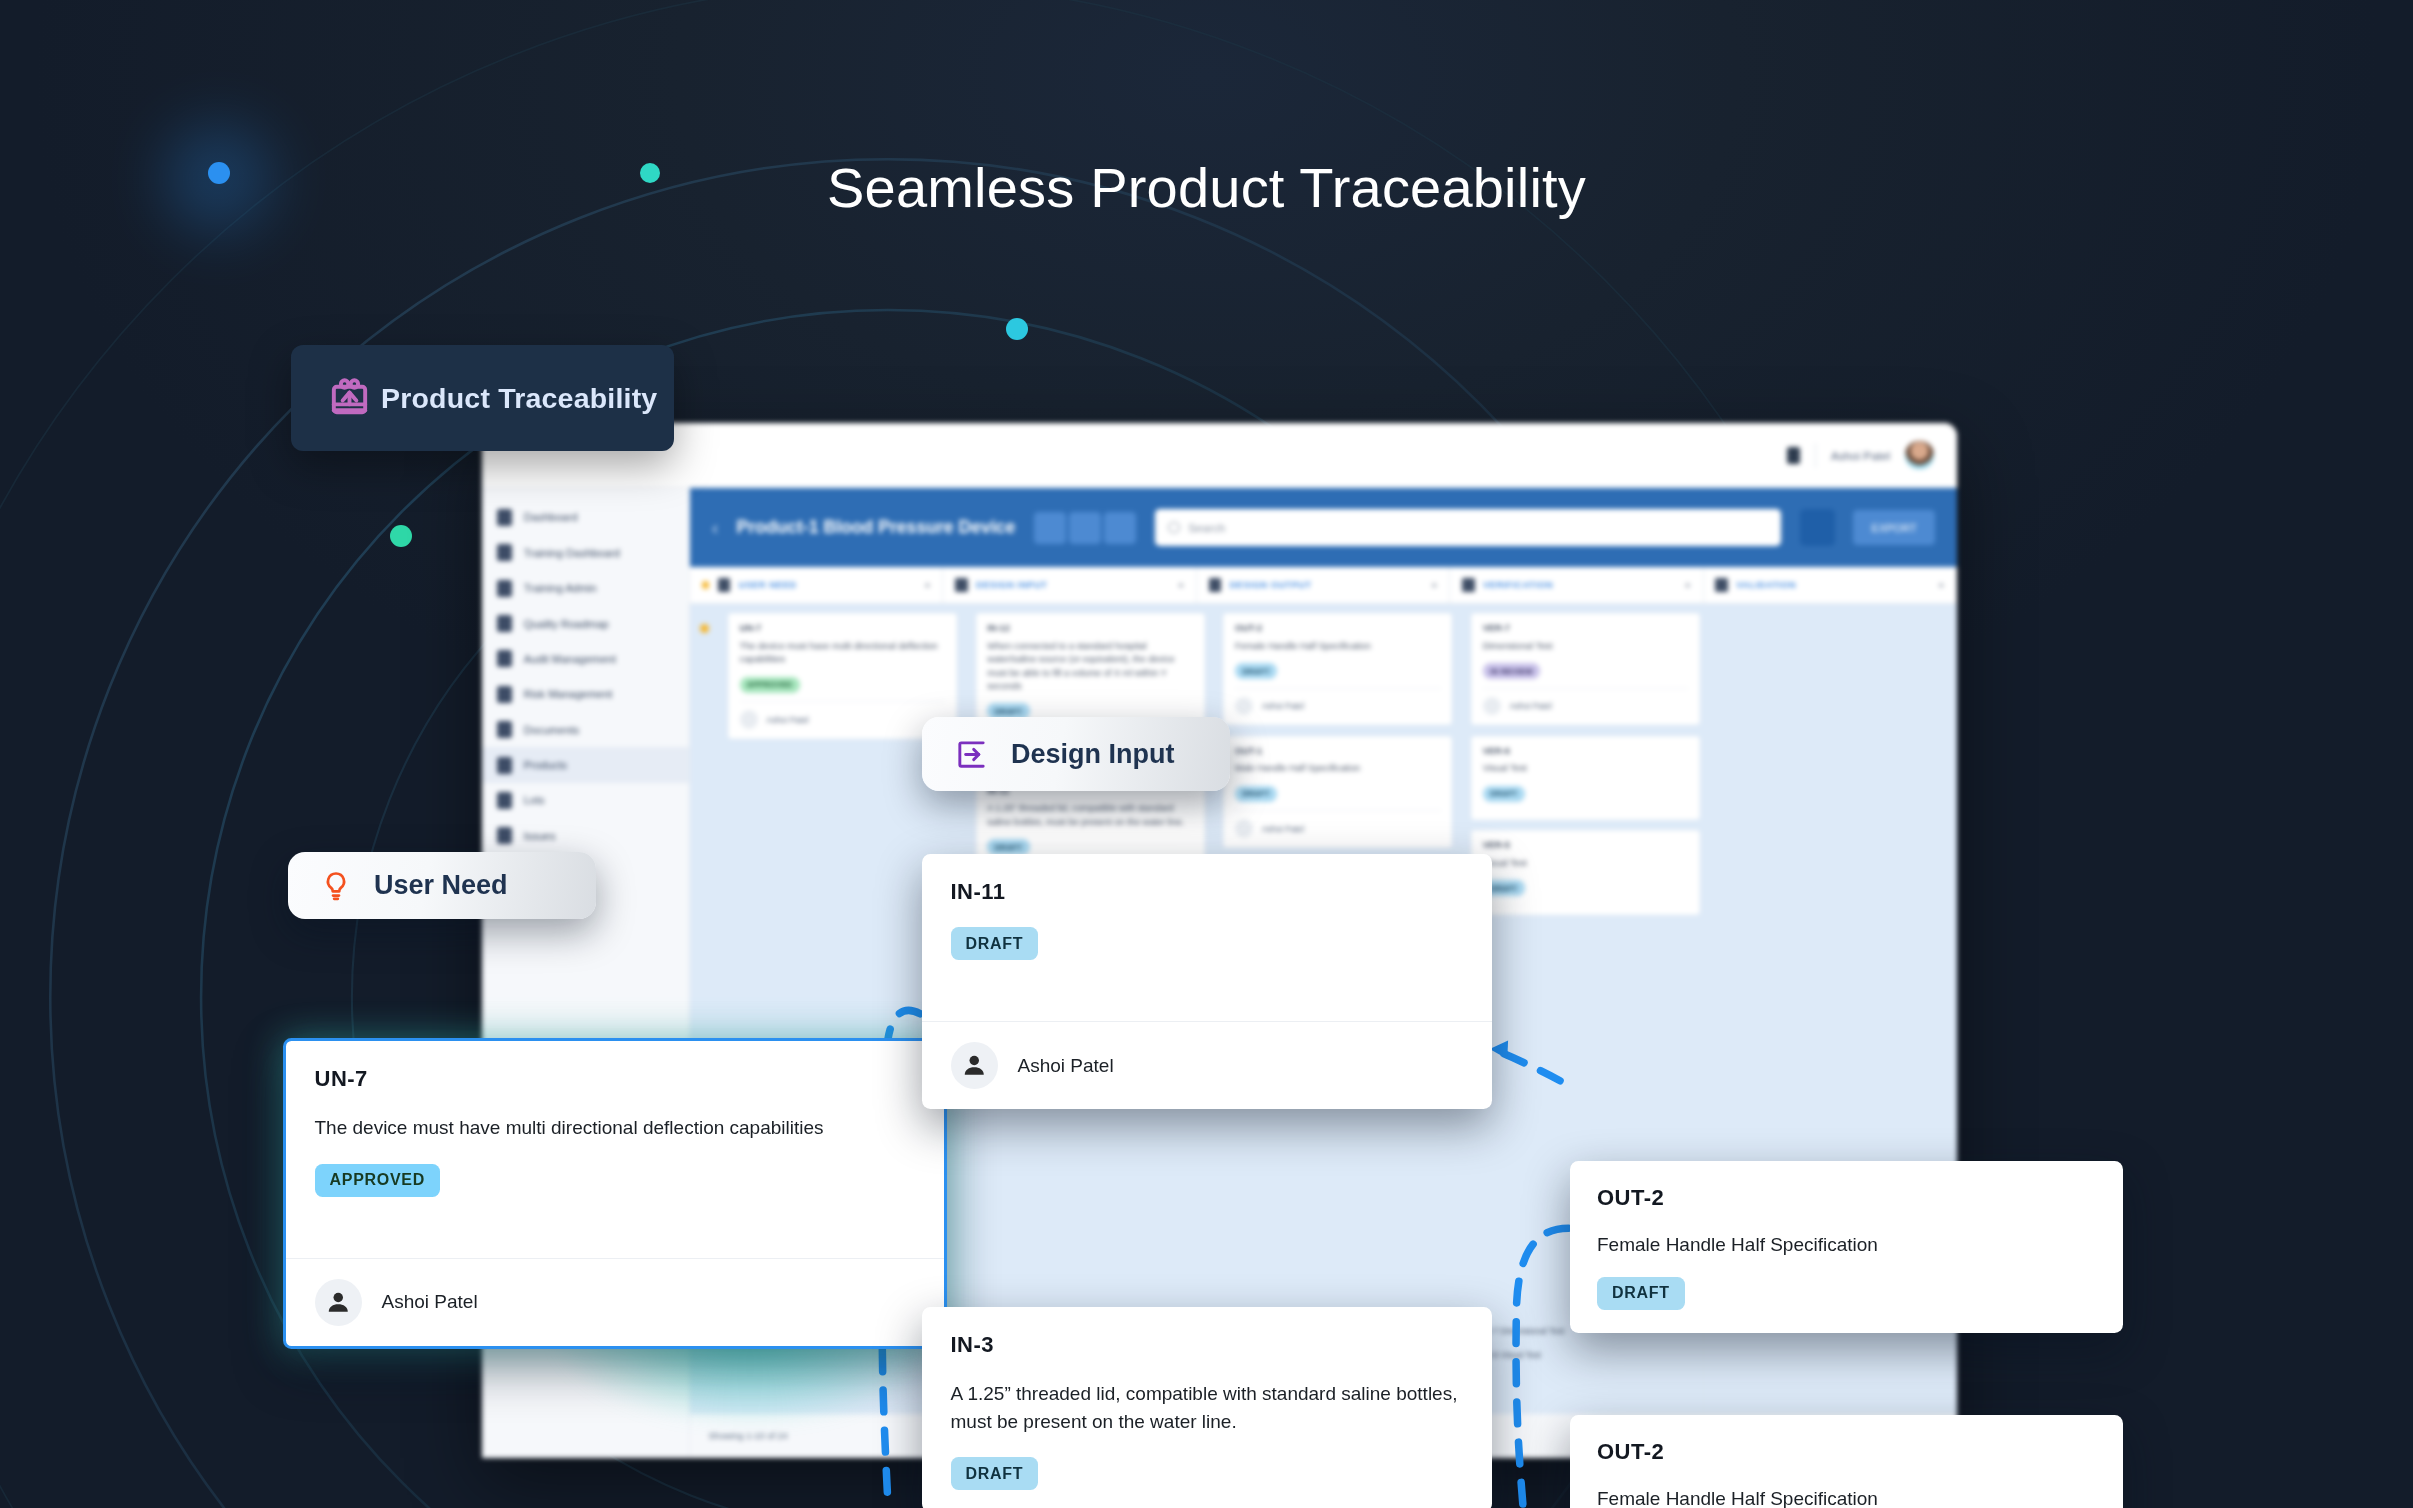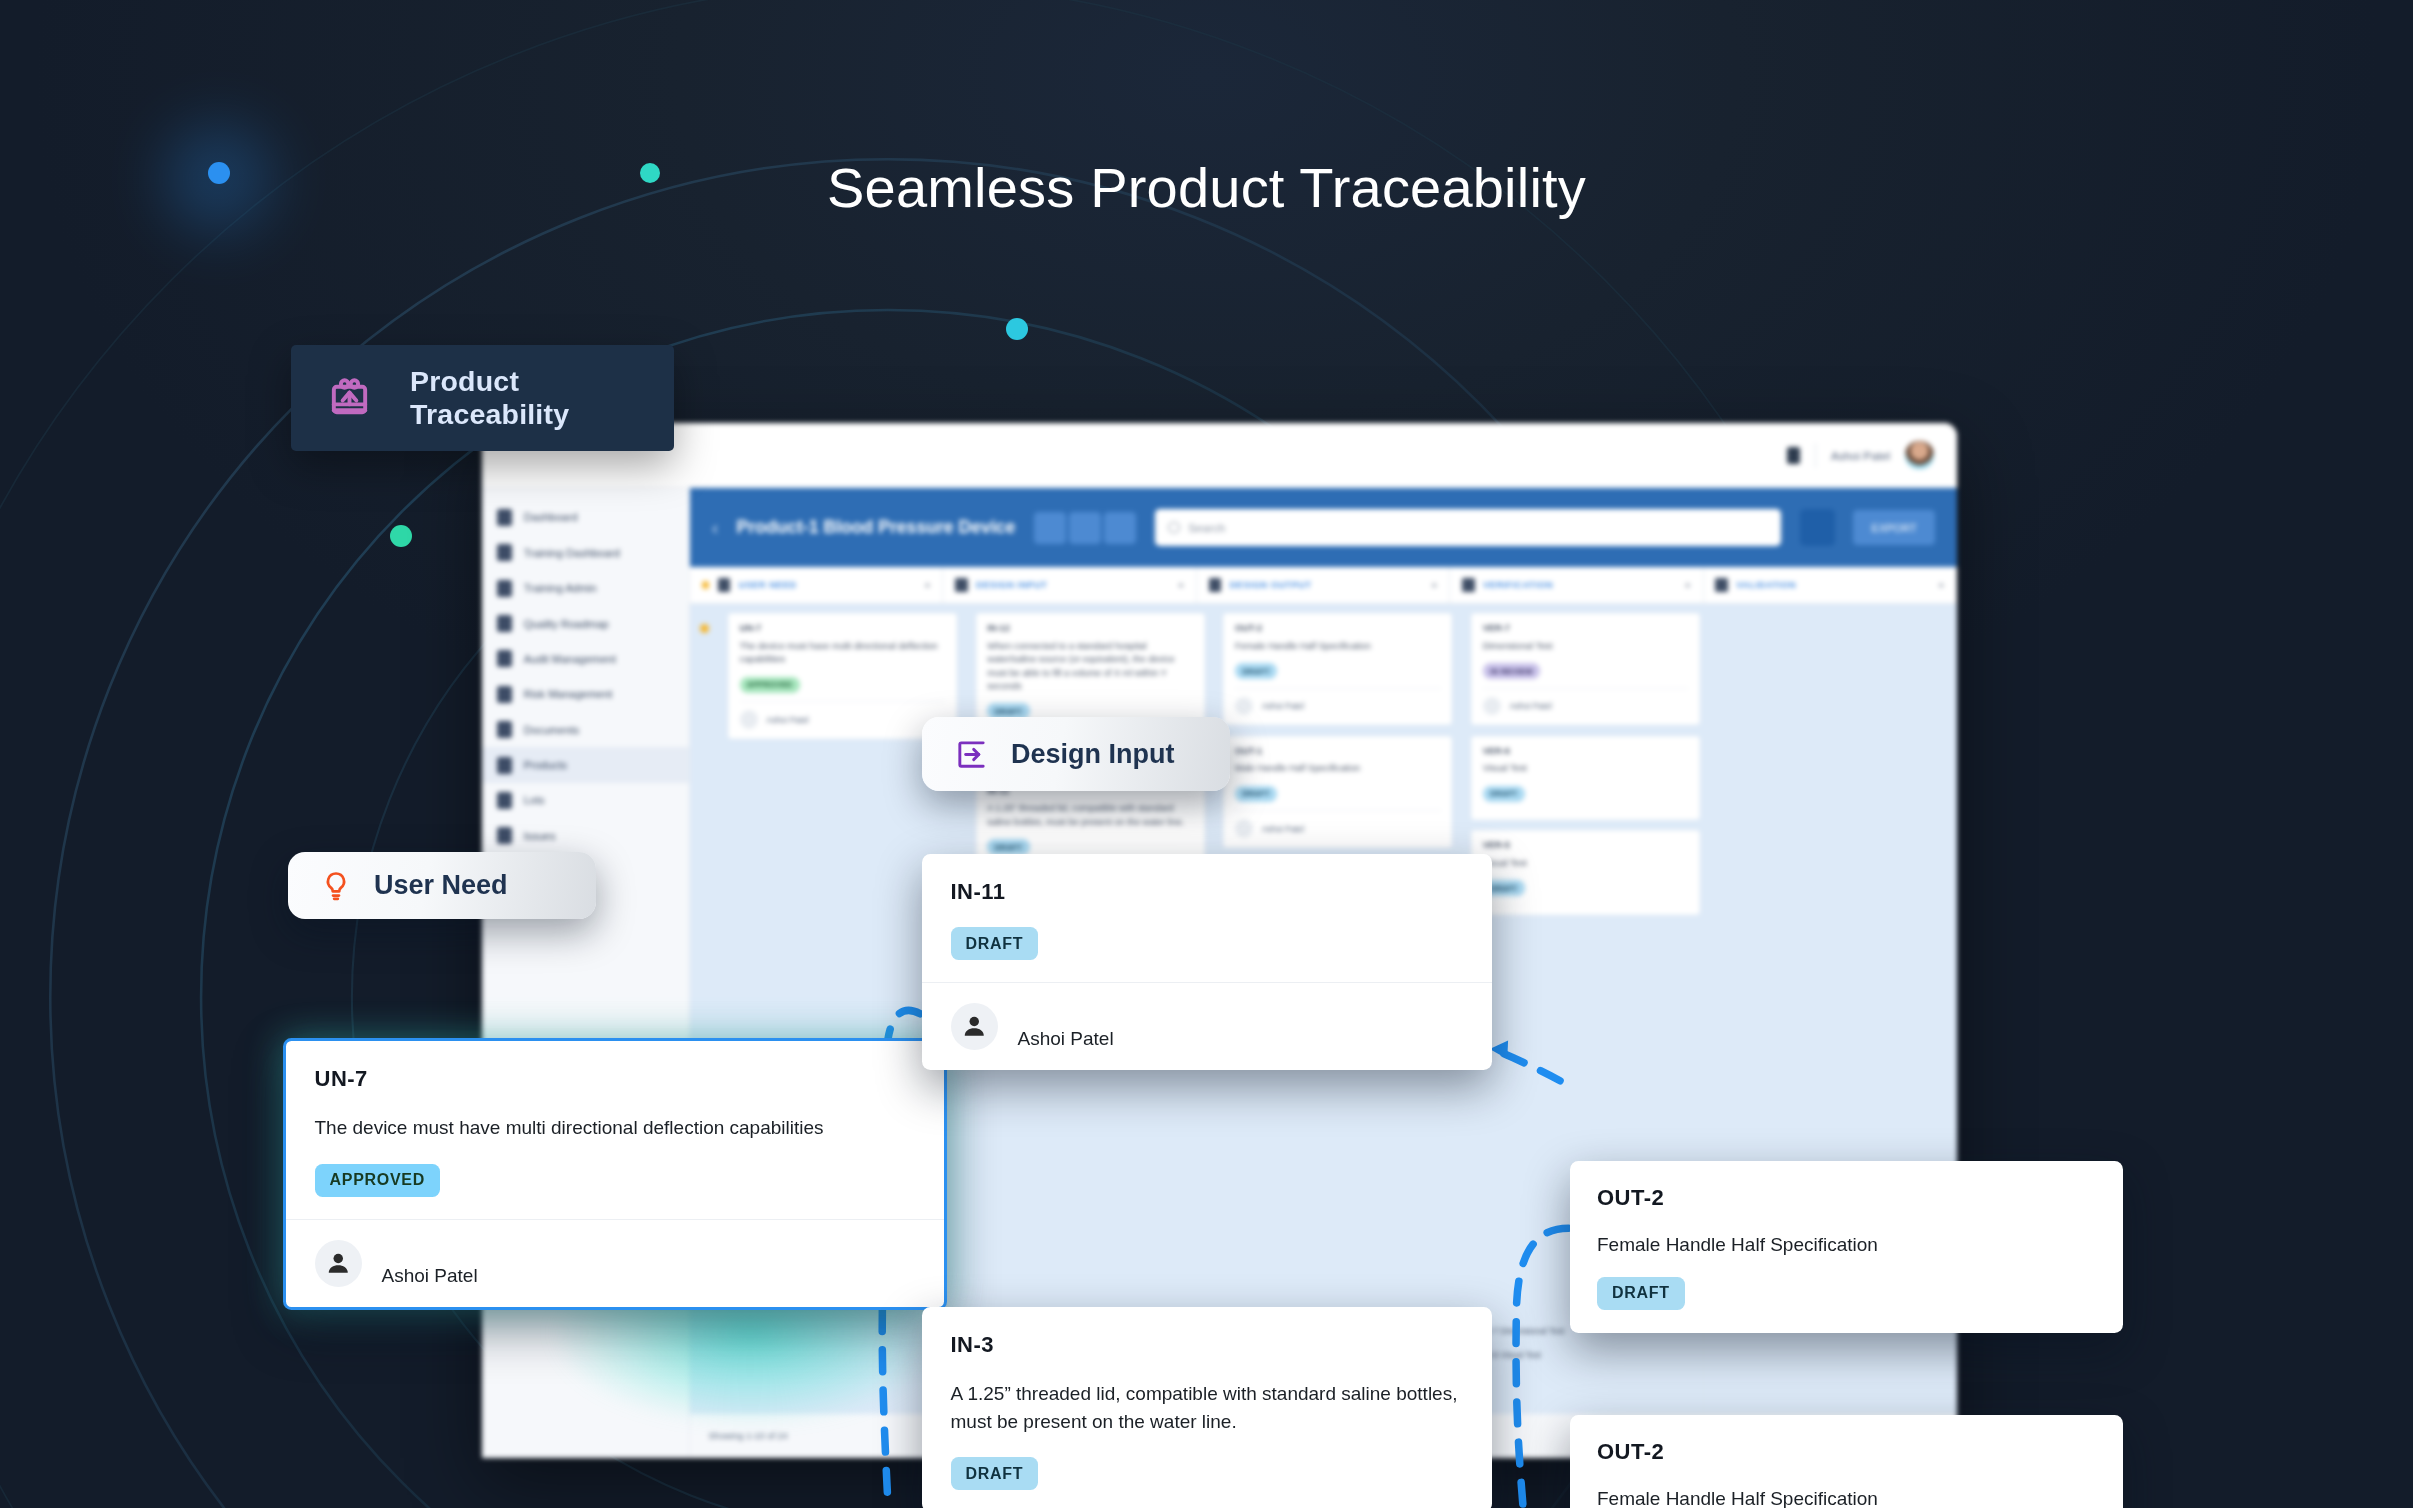--- a/index.html
+++ b/index.html
@@ -35,24 +35,24 @@
     letter-spacing: 0.2px;
     white-space: nowrap;
   }
 
   
   #pt-pill {
     position: absolute;
     left: 291px; top: 345px;
     width: 383px; height: 106px;
     background: #1d3047;
-    border-radius: 5px;
+    border-radius: 12px;
     display: flex; align-items: center;
     padding-left: 35px;
-    gap: 37px;
+    gap: 8px;
     box-shadow: 0 15px 42px rgba(0,0,0,.35);
     z-index: 40;
   }
   #pt-pill .label {
     color: #dbe7fb;
     font-size: 28.5px;
     font-weight: 700;
     letter-spacing: 0.2px;
   }
 
@@ -214,21 +214,21 @@
   .fcard .ftx { font-size: 19px; line-height: 1.46; color: #1b2026; margin-bottom: 22px; }
   .fcard .fchip {
     display: inline-block; font-size: 16px; font-weight: 700; letter-spacing: 0.7px;
     padding: 7.5px 15px; border-radius: 7.5px;
   }
   .fchip.approved { background: #7dd3fc; color: #173a22; }
   .fchip.draft { background: #a9dcf3; color: #10323f; }
   .fcard .foot {
     border-top: 0.8px solid #eceff3;
     padding: 20px 28.5px;
-    display: flex; align-items: flex-end; gap: 20px;
+    display: flex; align-items: center; gap: 20px; margin-top: 39px;
   }
   .fcard .foot .av {
     width: 47px; height: 47px; border-radius: 50%; background: #eef1f5;
     display: flex; align-items: center; justify-content: center;
   }
   .fcard .foot .nm { font-size: 19px; color: #1b2026; }
 
   #card-un7 {
     left: 283px; top: 1038px; width: 664px;
     border: 3.4px solid #2b90f0;

